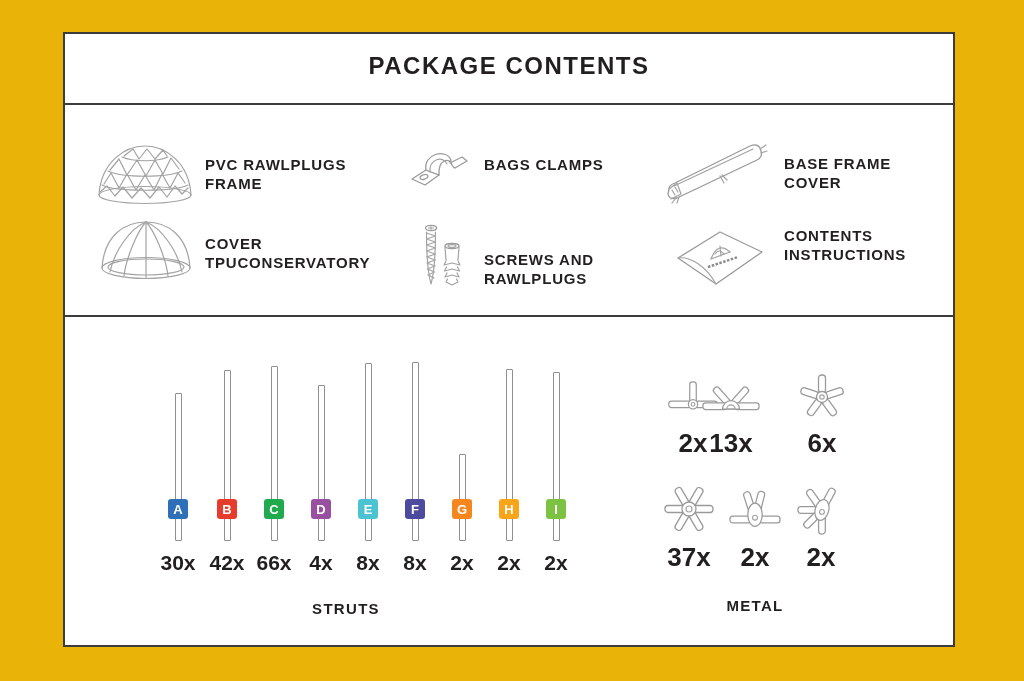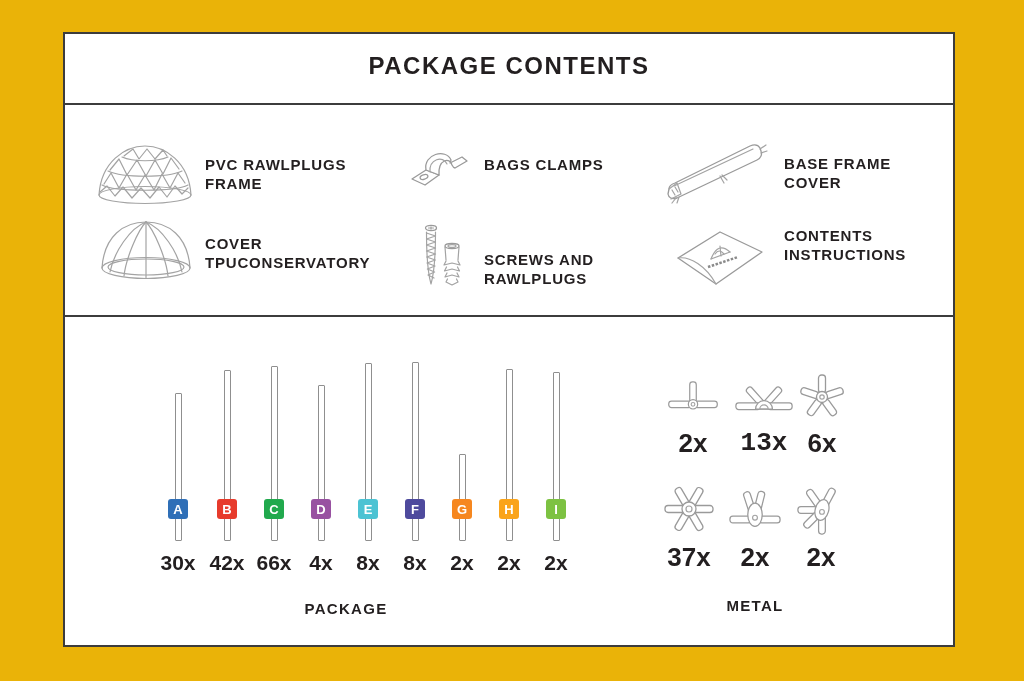--- a/index.html
+++ b/index.html
@@ -197,35 +197,35 @@
       </div>
     <div class="strut-count">2x</div>
   </div>
   <div class="strut" style="left:531px;">
     <div class="bar-area">
         <div class="strut-bar" style="height: 169px;"></div>
       <div class="strut-badge" style="background: rgb(125, 194, 66);">I</div>
       </div>
     <div class="strut-count">2x</div>
   </div>
-  <div class="section-label" style="left:286px;top:600px;width:120px;">PACKAGE</div>
+  <div class="section-label" style="left:286px;top:600px;width:120px;">STRUTS</div>
 
   <div class="joint-cell" style="left:655px;top:366px;">
     <div class="joint-icon-wrap">
       <svg width="56" height="44" viewBox="0 0 60 44">
         <rect class="fl" x="4" y="28.5" width="24" height="7" rx="3"></rect>
         <rect class="fl" x="32" y="28.5" width="24" height="7" rx="3"></rect>
         <rect class="fl" x="26.5" y="8" width="7" height="22" rx="3"></rect>
         <circle class="fl" cx="30" cy="32" r="5"></circle>
         <circle class="ln" cx="30" cy="32" r="2"></circle>
       </svg>
     </div>
     <div class="joint-count">2x</div>
   </div>
-  <div class="joint-cell" style="left:726px;top:366px;font-family:Liberation Mono, monospace;">
+  <div class="joint-cell" style="left:693px;top:366px;">
     <div class="joint-icon-wrap">
       <svg width="60" height="44" viewBox="0 0 64 44">
         <g transform="rotate(-42 32 34)">
             <rect class="fl" x="28.5" y="8" width="7" height="24" rx="3"></rect>
           </g>
         <g transform="rotate(42 32 34)">
             <rect class="fl" x="28.5" y="8" width="7" height="24" rx="3"></rect>
           </g>
         <rect class="fl" x="2" y="30.5" width="26" height="7" rx="3"></rect>
         <rect class="fl" x="36" y="30.5" width="26" height="7" rx="3"></rect>

